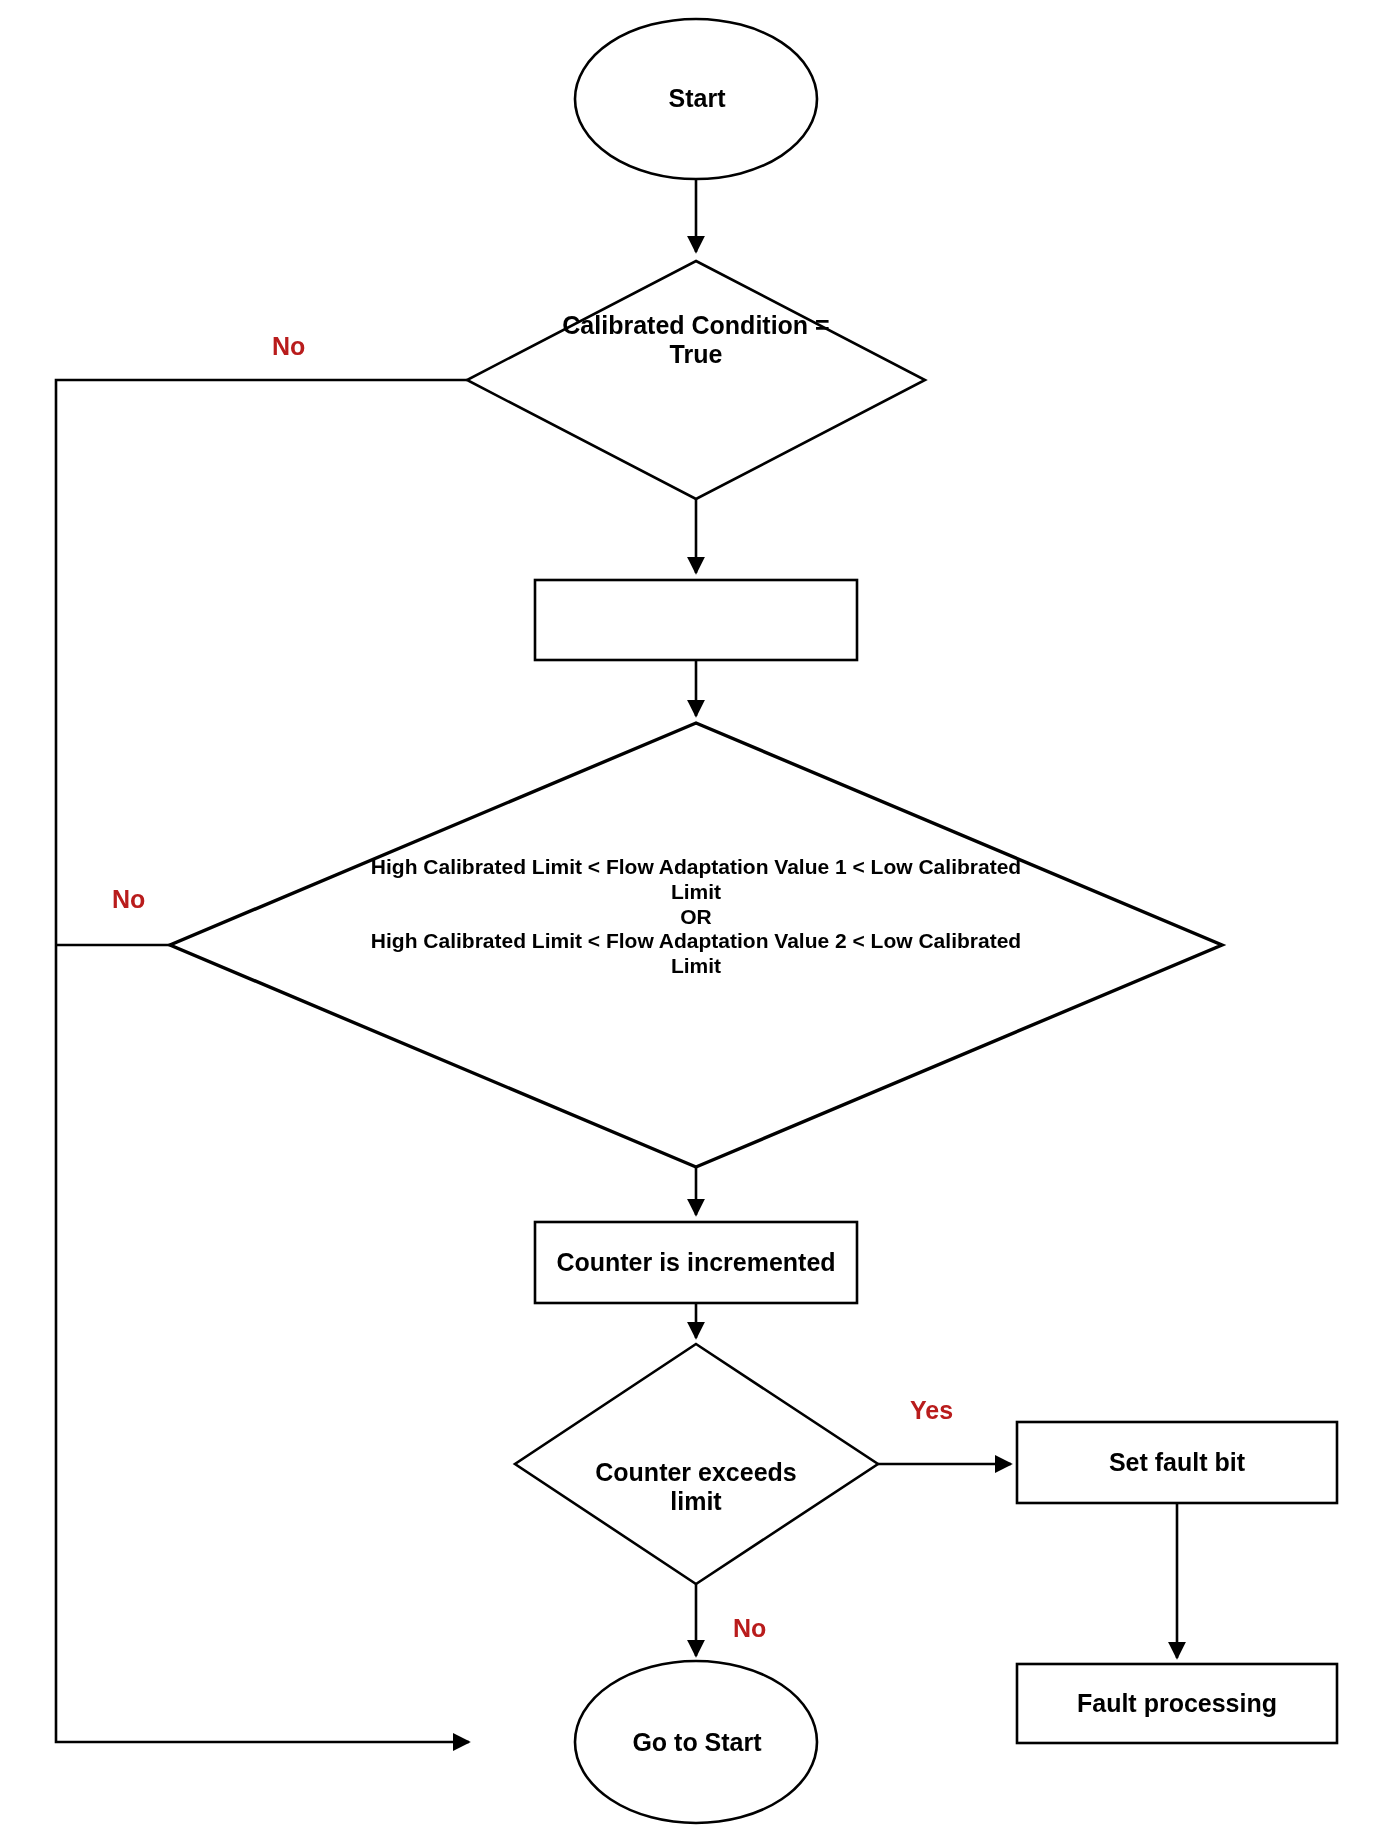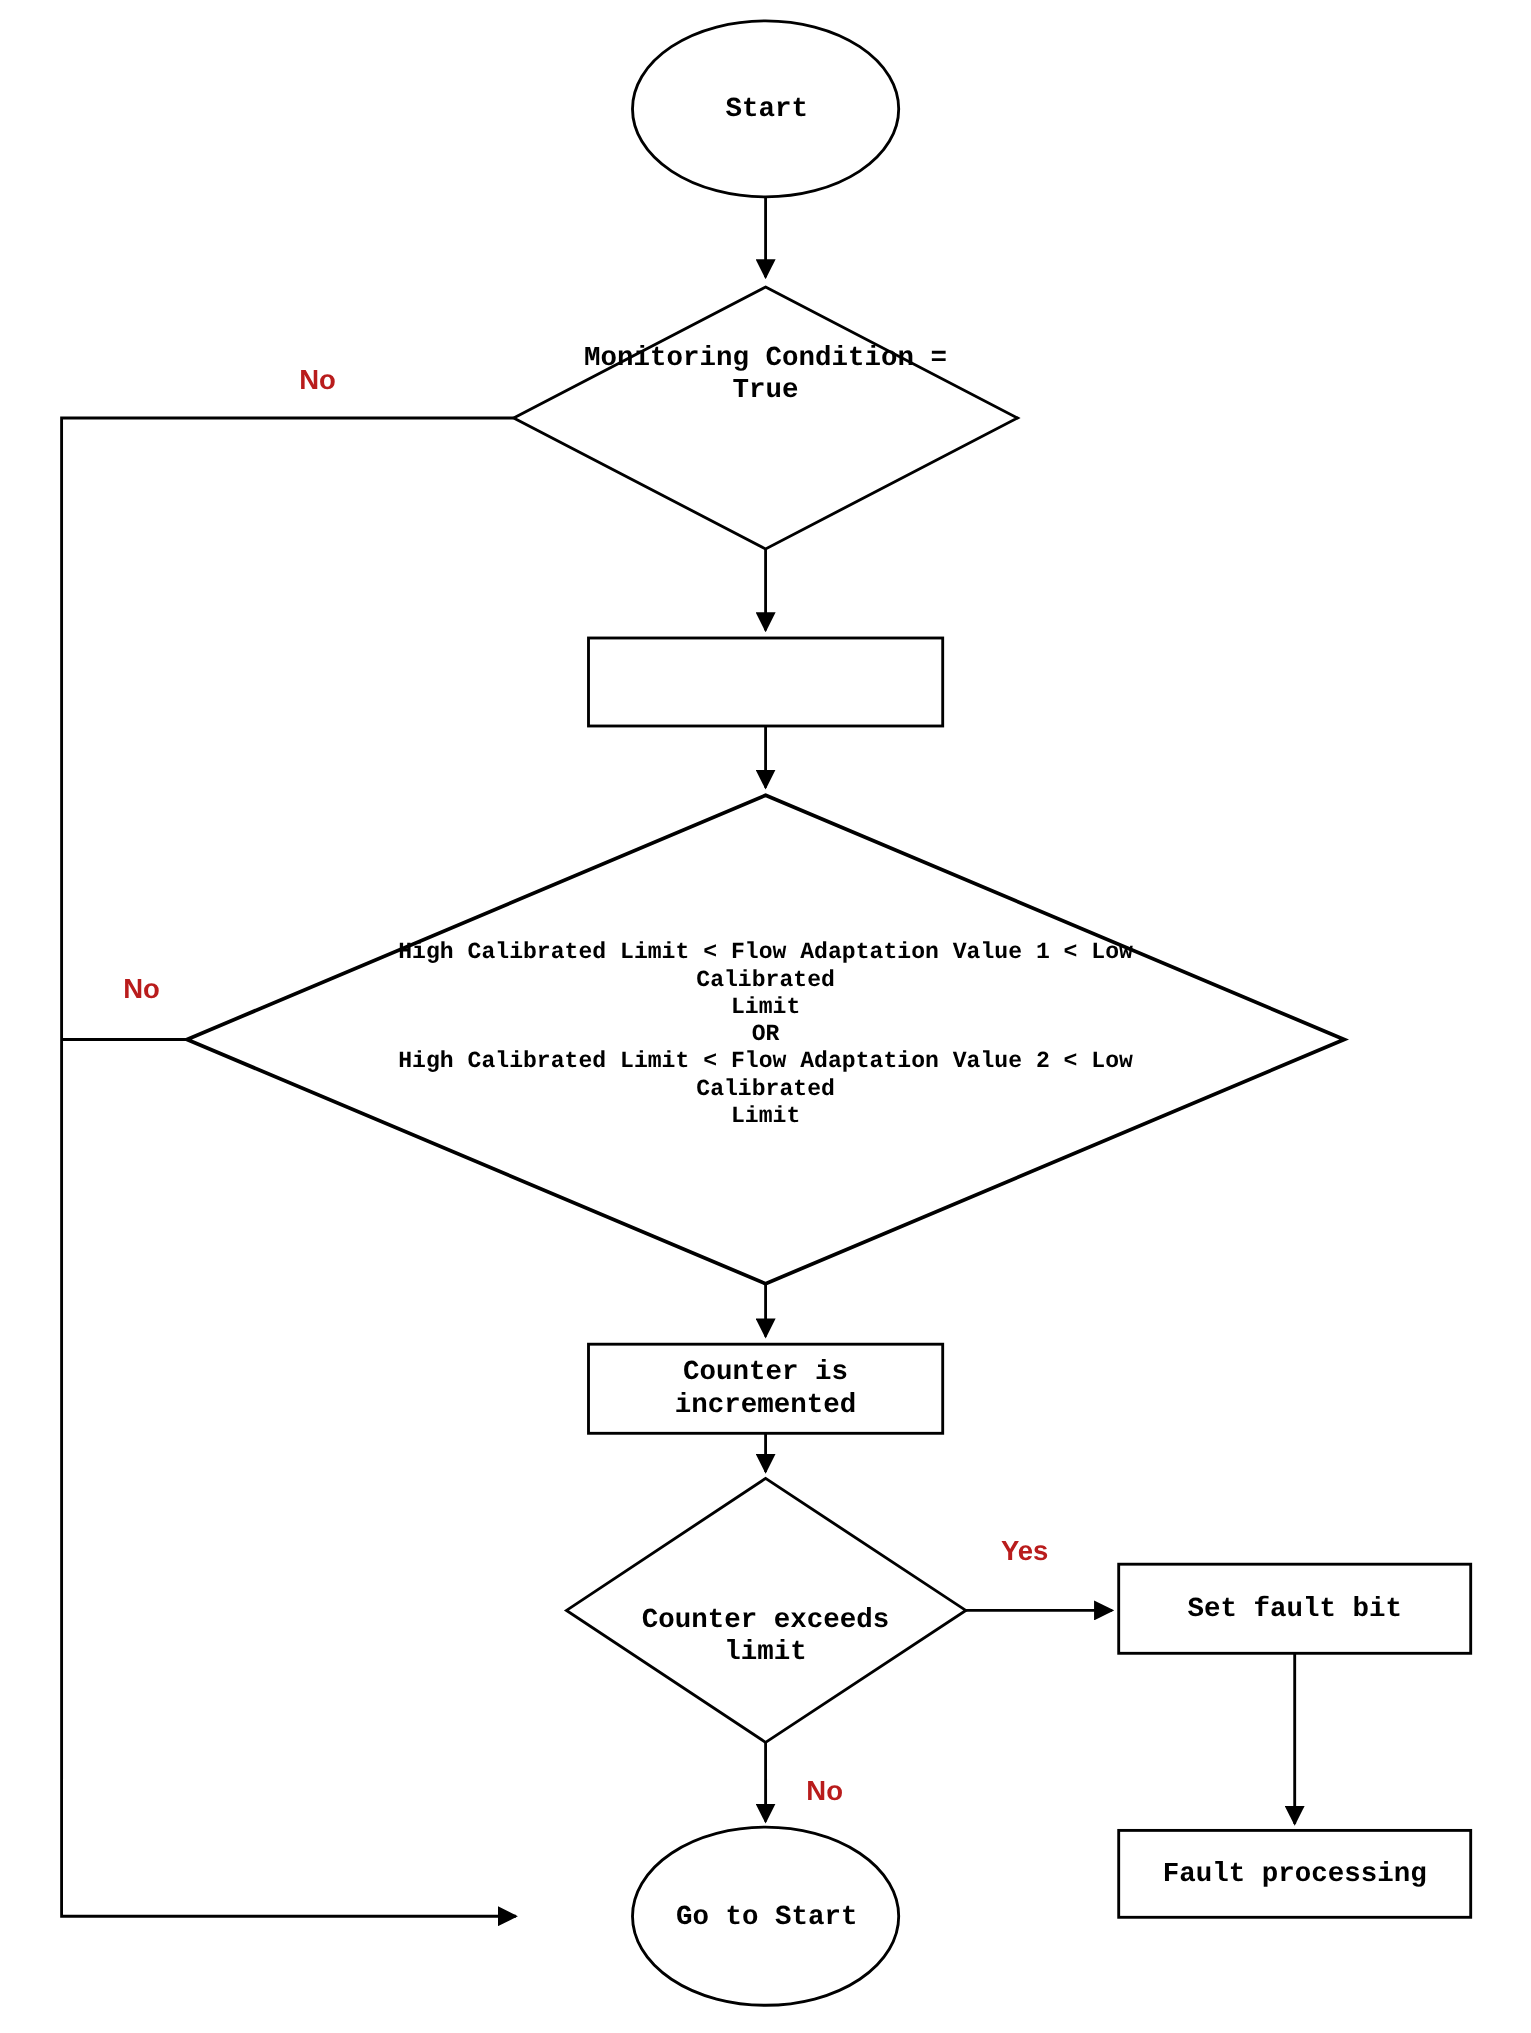--- a/index.html
+++ b/index.html
@@ -23,21 +23,21 @@
     left: 0;
     width: 1392px;
     height: 1848px;
   }
   .node-label {
     position: absolute;
     display: flex;
     align-items: center;
     justify-content: center;
     text-align: center;
-    font-family: Liberation Mono, monospace;
+    font-family: Liberation Sans, sans-serif;
     font-weight: bold;
     color: #000000;
     pointer-events: none;
     white-space: pre-line;
     line-height: 1.18;
   }
   .edge-label {
     position: absolute;
     font-family: "Liberation Sans", sans-serif;
     font-weight: bold;
@@ -106,21 +106,21 @@
 
     <line x1="1177" y1="1503" x2="1177" y2="1658" stroke="#000000" stroke-width="2.6" marker-end="url(#arrow)"></line>
 
     <rect x="1017" y="1664" width="320" height="79" fill="#ffffff" stroke="#000000" stroke-width="2.6"></rect>
 
     <ellipse cx="696" cy="1742" rx="121" ry="81" fill="#ffffff" stroke="#000000" stroke-width="2.6"></ellipse>
   </svg>
 
   <div class="node-label lbl-start">Start</div>
 
-  <div class="node-label lbl-monitor">Monitoring Condition =
+  <div class="node-label lbl-monitor">Calibrated Condition =
 True</div>
 
 
   <div class="node-label lbl-bigcond">High Calibrated Limit &lt; Flow Adaptation Value 1 &lt; Low Calibrated
 Limit
 OR
 High Calibrated Limit &lt; Flow Adaptation Value 2 &lt; Low Calibrated
 Limit</div>
 
   <div class="node-label lbl-counterinc">Counter is incremented</div>

